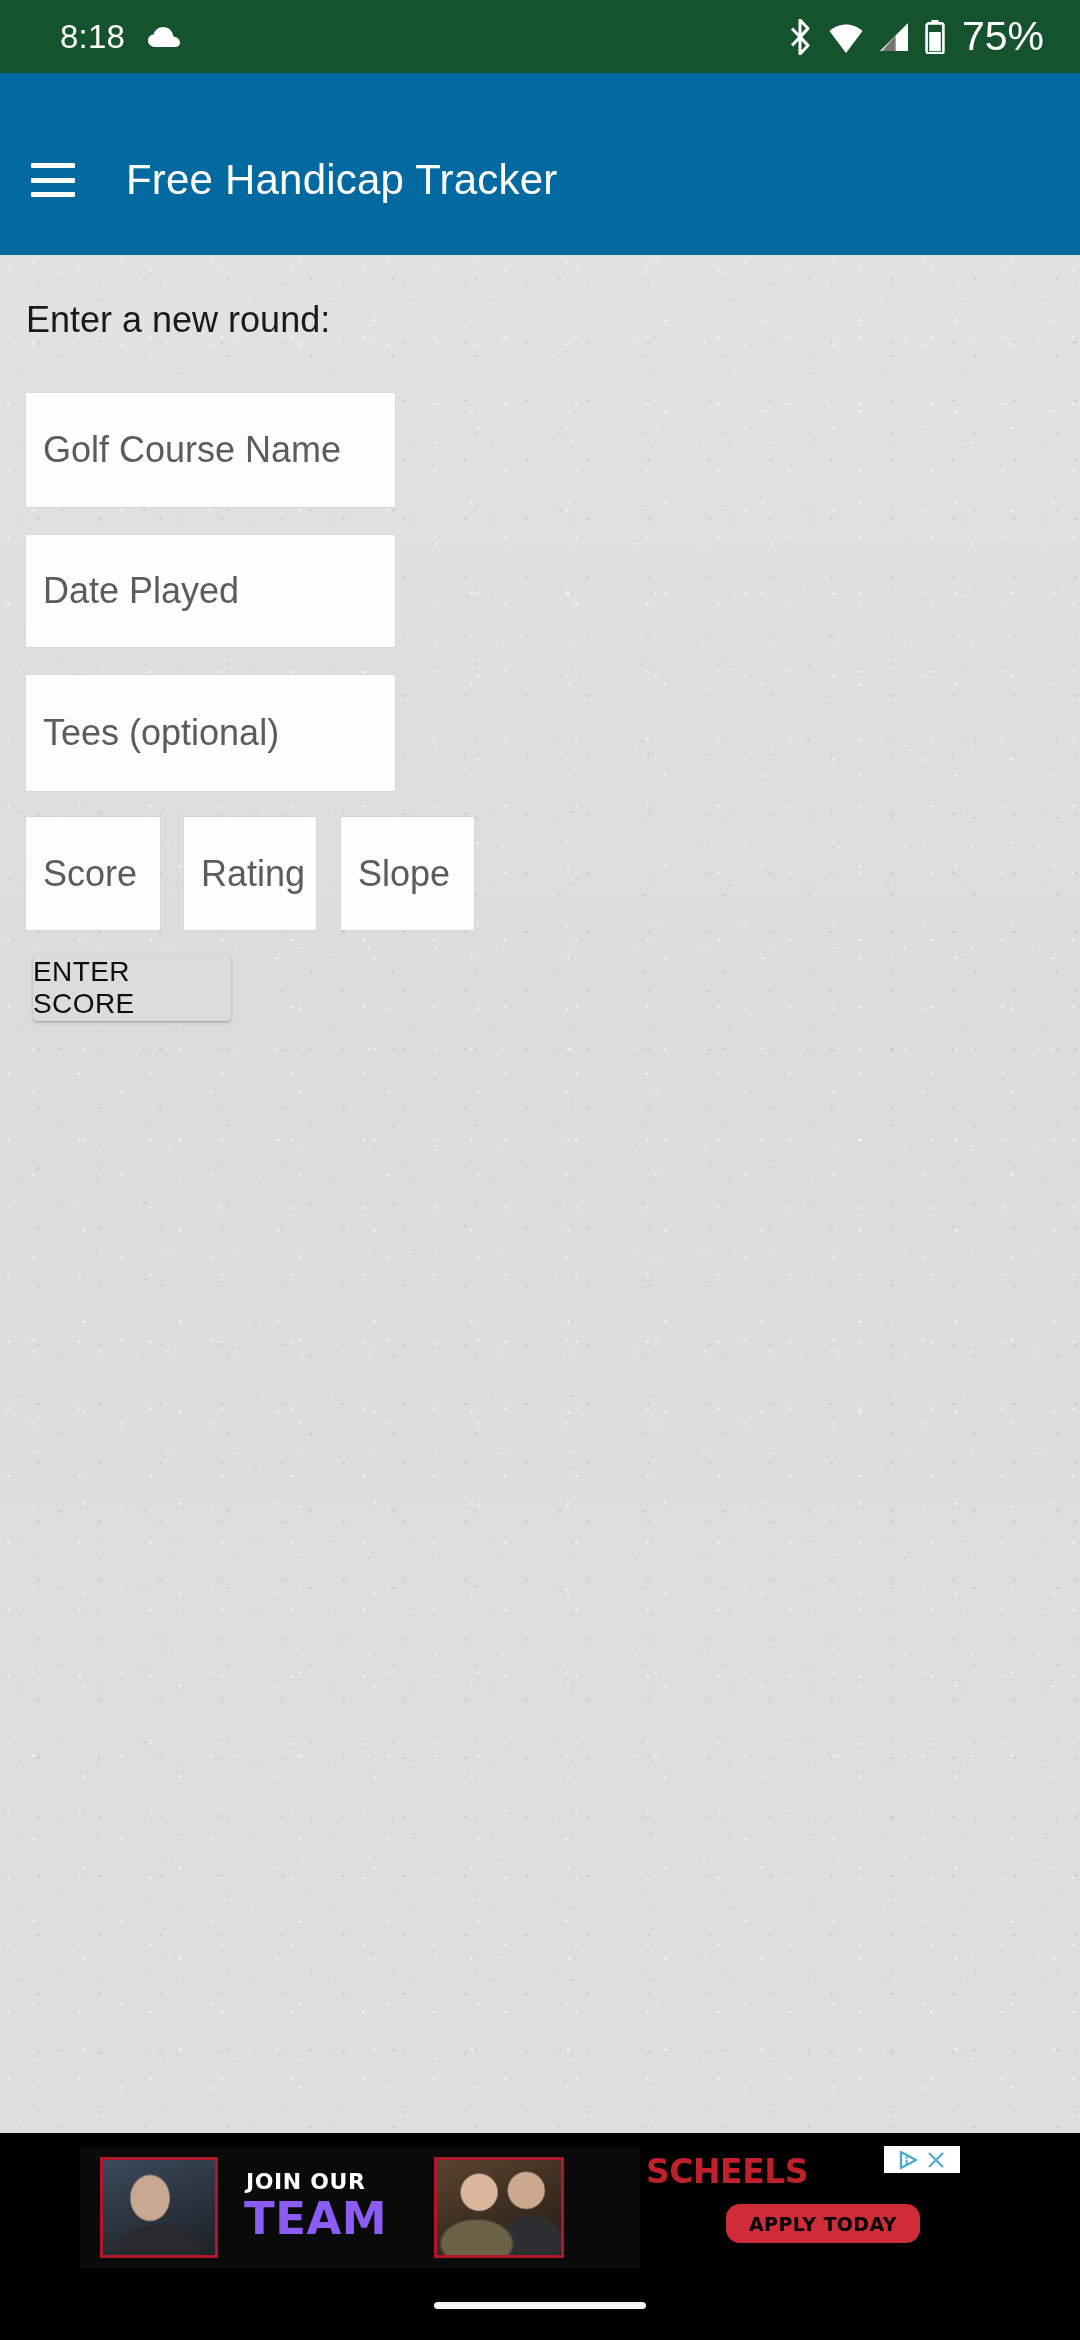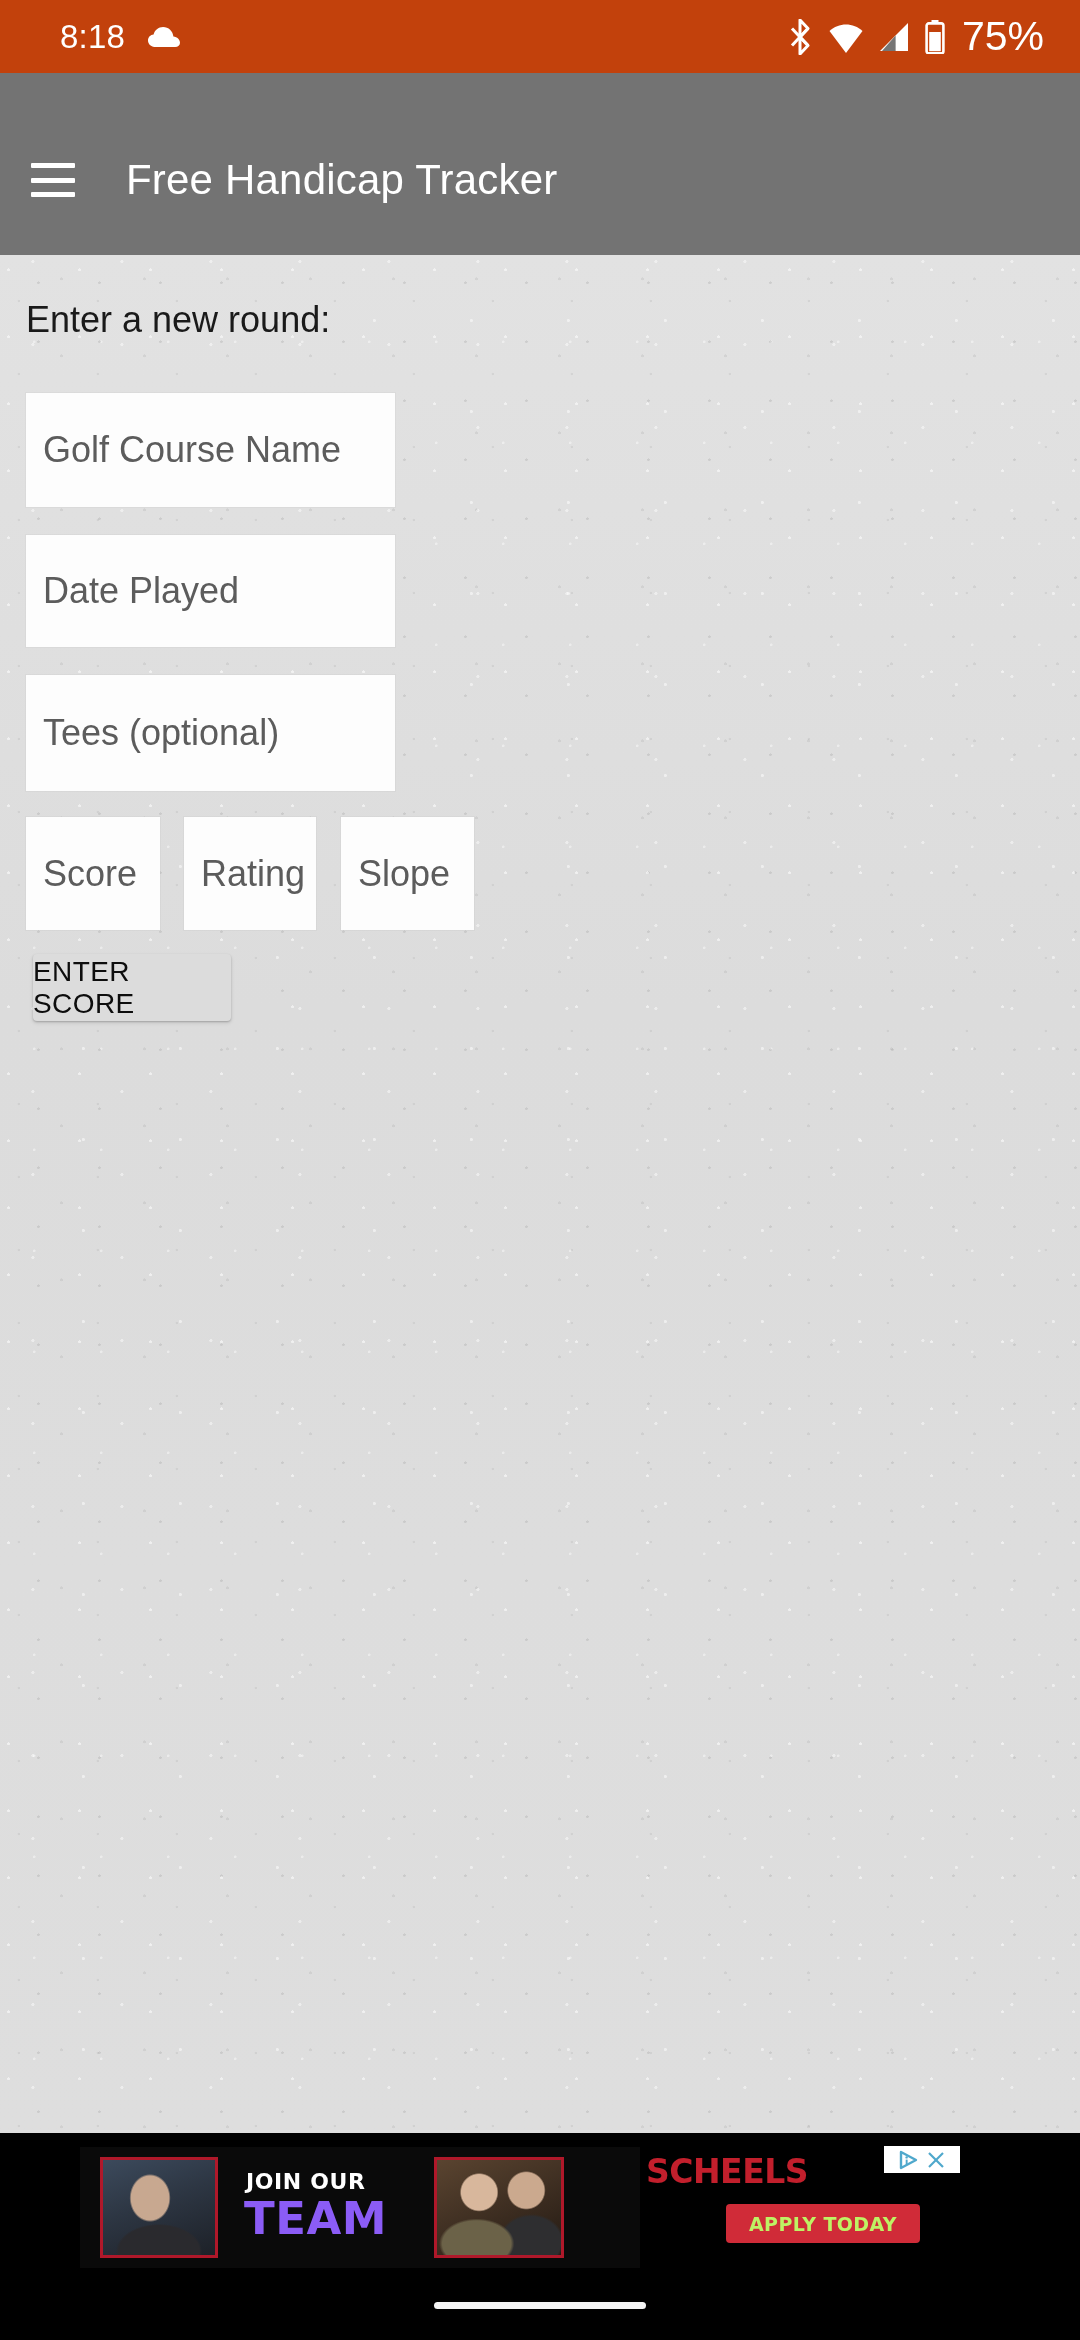--- a/index.html
+++ b/index.html
@@ -7,34 +7,34 @@
   body {
     font-family:"Liberation Sans", sans-serif;
     background:#000;
     overflow:hidden;
     position:relative;
   }
 
   
   #status-bar {
     position:absolute; left:0; top:0; width:1080px; height:73px;
-    background:#c2410c;
+    background:#14532d;
     display:flex; align-items:center; justify-content:space-between;
     padding:0 36px 0 60px;
   }
   .sb-left { display:flex; align-items:center; gap:22px; }
   .sb-time { color:#fff; font-size:33px; letter-spacing:0.2px; }
   .sb-right { display:flex; align-items:center; gap:13px; }
   .sb-pct { color:#fff; font-size:41px; margin-left:4px; }
   .sb-icon { display:block; }
 
   
   #app-bar {
     position:absolute; left:0; top:73px; width:1080px; height:214px;
-    background:#737373;
+    background:#0369a1;
     display:flex; align-items:center;
   }
   #hamburger-btn {
     width:44px; height:34px;
     margin-left:31px;
     display:flex; flex-direction:column; justify-content:space-between;
     cursor:pointer;
   }
   #hamburger-btn span {
     display:block; width:44px; height:5px; background:#fff; border-radius:1px;
@@ -132,23 +132,23 @@
   #ad-brand {
     position:absolute; left:646px; top:2152px;
     color:#c21f2c; font-size:33px; font-weight:bold;
     letter-spacing:-0.5px;
     font-family:"DejaVu Sans", sans-serif;
     white-space:nowrap;
     z-index:1;
   }
   #ad-cta {
     position:absolute; left:726px; top:2204px; width:194px; height:39px;
-    background:#d02b38; border-radius:4px;
+    background:#d02b38; border-radius:14px;
     display:flex; align-items:center; justify-content:center;
-    color:#bef264; font-size:19px; font-weight:bold; letter-spacing:0.4px;
+    color:#000000; font-size:19px; font-weight:bold; letter-spacing:0.4px;
     font-family:"DejaVu Sans", sans-serif;
     cursor:pointer;
     z-index:1;
   }
   #adchoices {
     position:absolute; left:884px; top:2146px; width:76px; height:27px;
     background:#ffffff;
     display:flex; align-items:center; justify-content:center; gap:6px;
     z-index:2; cursor:pointer;
   }

